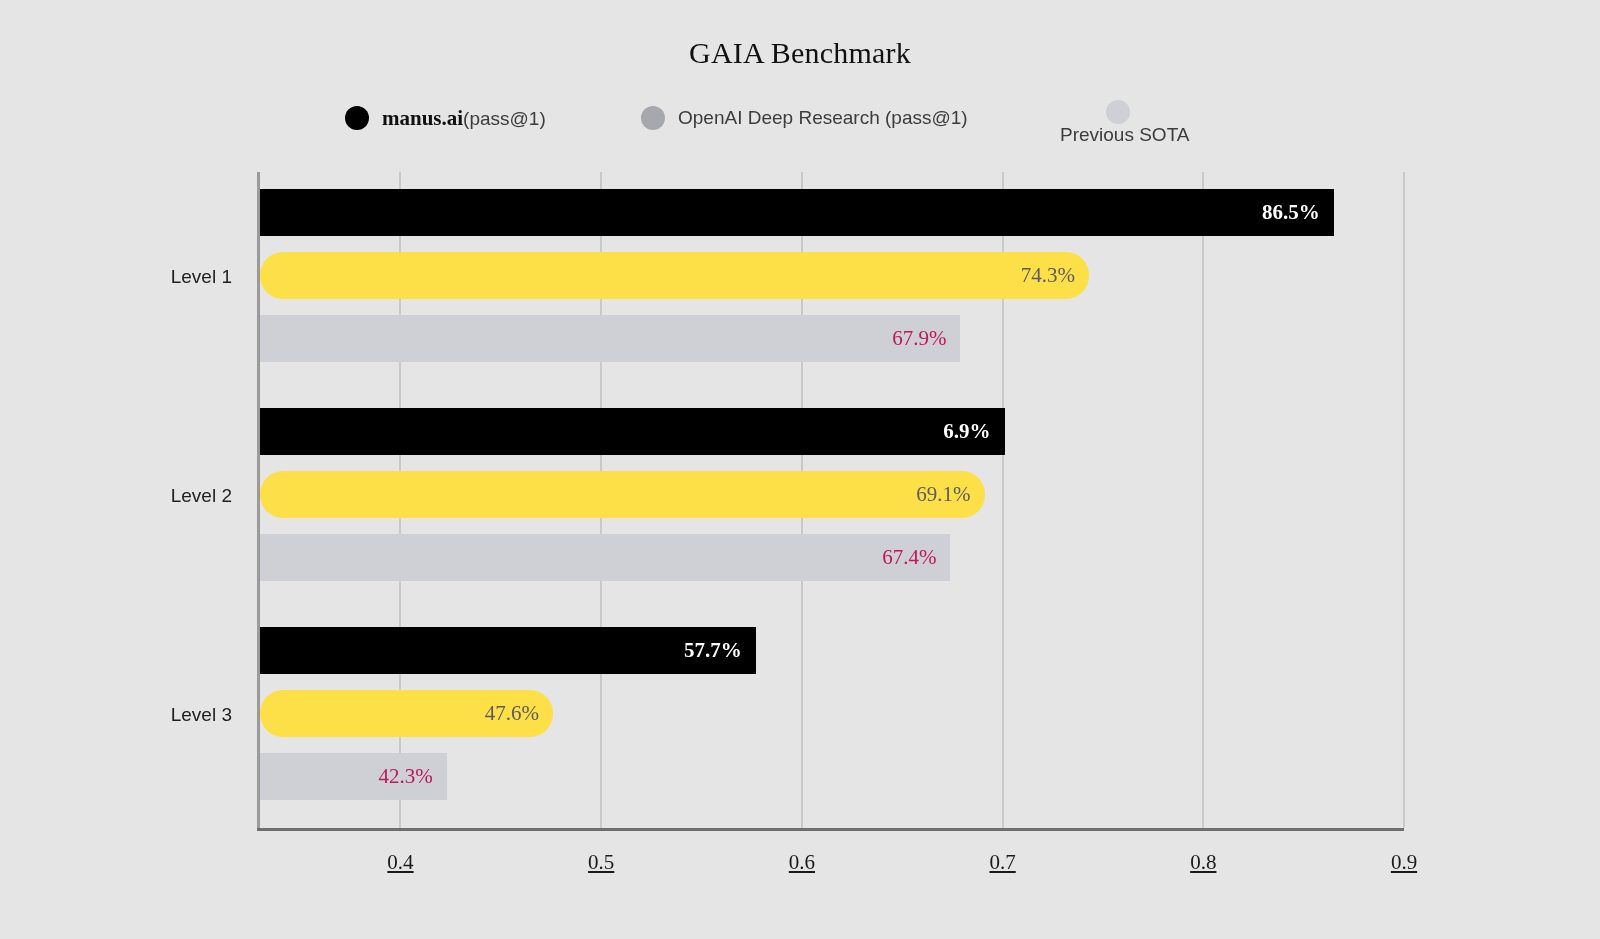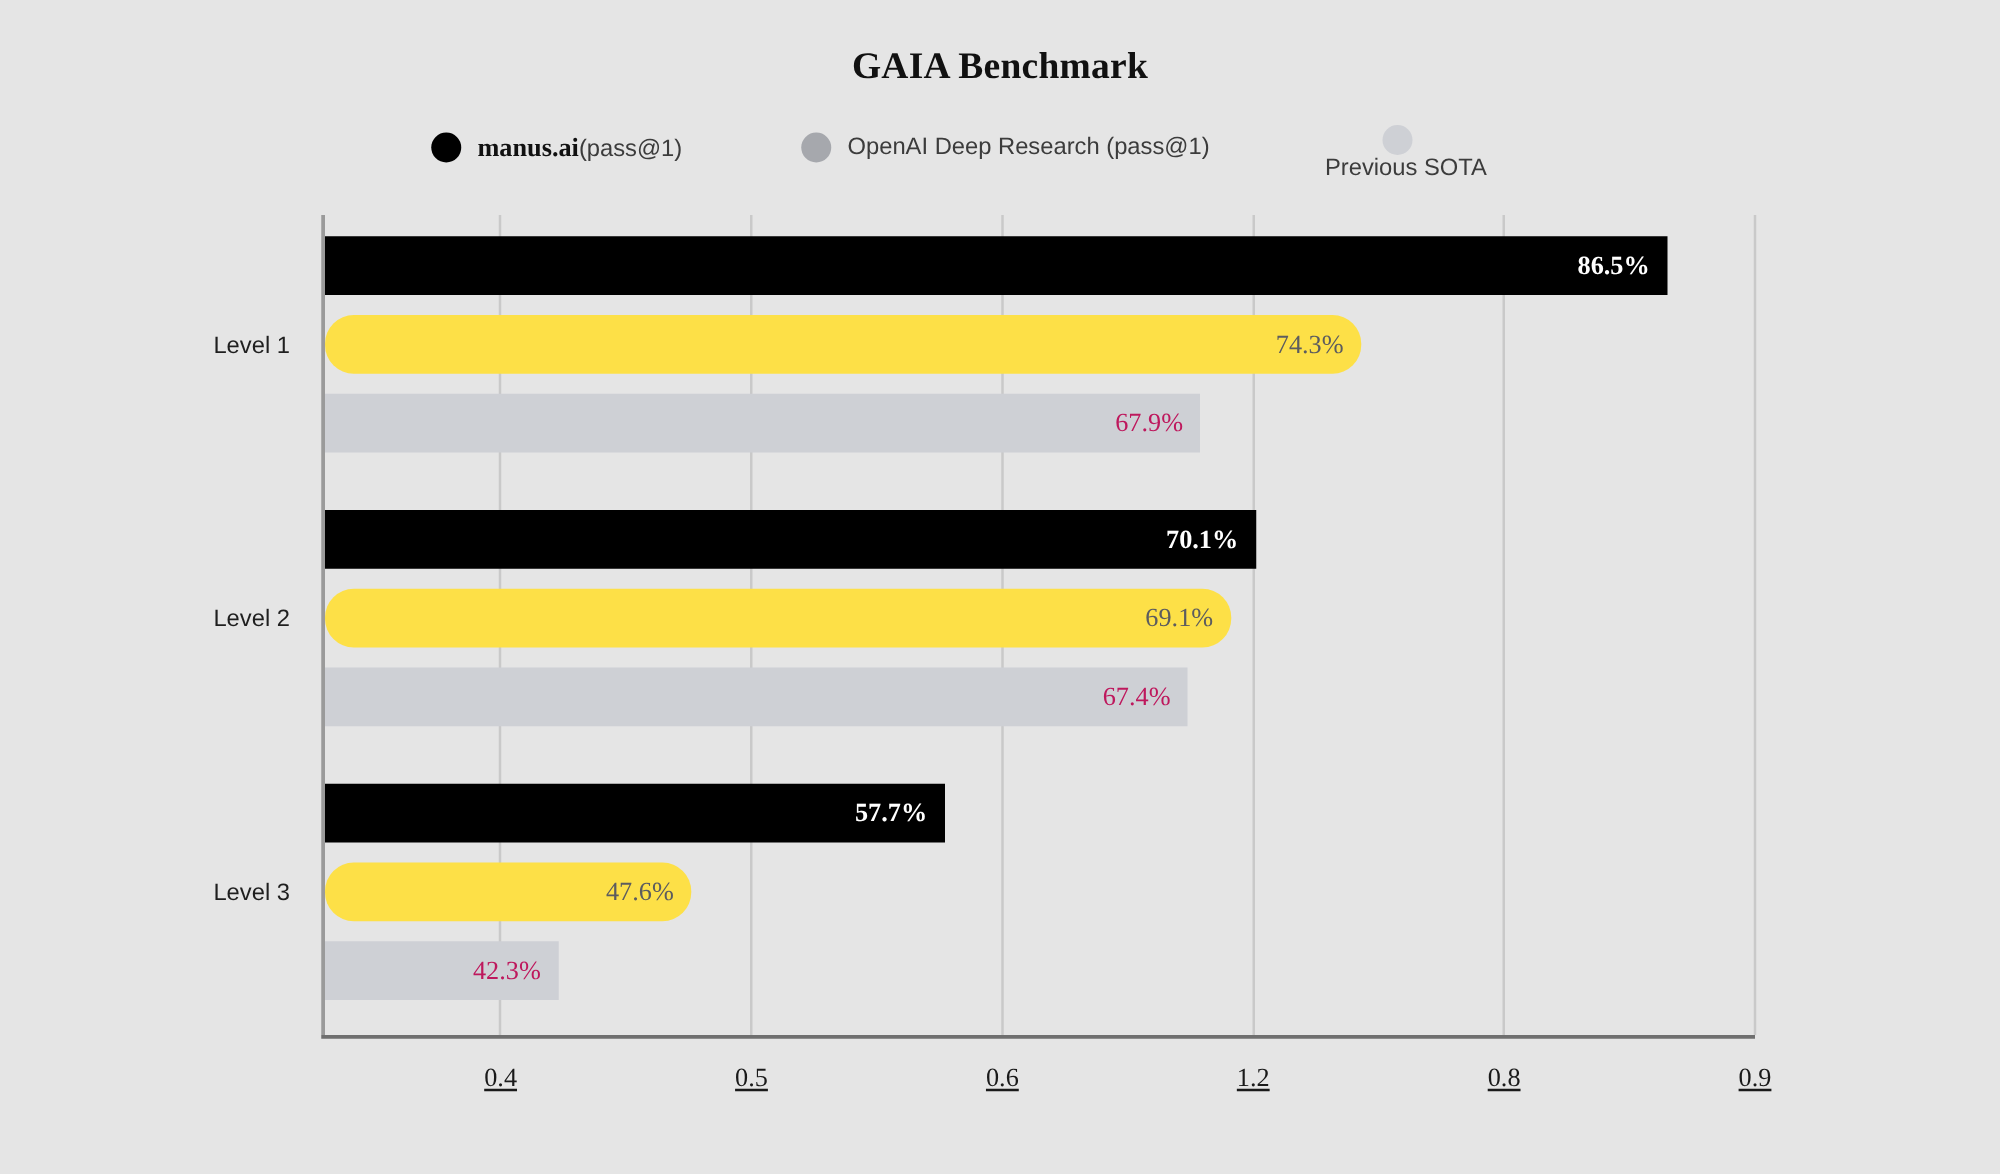--- a/index.html
+++ b/index.html
@@ -24,21 +24,21 @@
   }
 
   
   #chart-title {
     position: absolute;
     left: 0;
     top: 38px;
     width: 1600px;
     text-align: center;
     font-family: "Liberation Serif", "DejaVu Serif", serif;
-    font-weight: bold;
+    font-weight: normal;
     font-size: 30px;
     letter-spacing: 0.2px;
     color: #111111;
     line-height: 1;
   }
 
   
   #legend {
     position: absolute;
     left: 345px;
@@ -198,21 +198,21 @@
         <div class="bar series-0" style="left: 0px; top: 17px; width: 1073.75px;">
           <span class="bar-label">86.5%</span>
         </div>
         <div class="bar series-1" style="left: 0px; top: 80px; width: 828.898px;">
           <span class="bar-label">74.3%</span>
         </div>
         <div class="bar series-2" style="left: 0px; top: 143px; width: 700.449px;">
           <span class="bar-label">67.9%</span>
         </div>
         <div class="bar series-0" style="left: 0px; top: 236px; width: 744.604px;">
-          <span class="bar-label">70.1%</span>
+          <span class="bar-label">6.9%</span>
         </div>
         <div class="bar series-1" style="left: 0px; top: 299px; width: 724.533px;">
           <span class="bar-label">69.1%</span>
         </div>
         <div class="bar series-2" style="left: 0px; top: 362px; width: 690.414px;">
           <span class="bar-label">67.4%</span>
         </div>
         <div class="bar series-0" style="left: 0px; top: 455px; width: 495.733px;">
           <span class="bar-label">57.7%</span>
         </div>
@@ -227,18 +227,18 @@
 
   <div id="ytick-labels">
       <div class="ytick-label" style="left: -8px; top: 266.5px;">Level 1</div>
       <div class="ytick-label" style="left: -8px; top: 485.5px;">Level 2</div>
       <div class="ytick-label" style="left: -8px; top: 704.5px;">Level 3</div>
     </div>
   <div id="xtick-labels">
       <div class="xtick-label" style="left: 340.491px; top: 852px;">0.4</div>
       <div class="xtick-label" style="left: 541.193px; top: 852px;">0.5</div>
       <div class="xtick-label" style="left: 741.895px; top: 852px;">0.6</div>
-      <div class="xtick-label" style="left: 942.596px; top: 852px;">1.2</div>
+      <div class="xtick-label" style="left: 942.596px; top: 852px;">0.7</div>
       <div class="xtick-label" style="left: 1143.3px; top: 852px;">0.8</div>
       <div class="xtick-label" style="left: 1344px; top: 852px;">0.9</div>
     </div>
 
 </div>
 
 </body></html>

